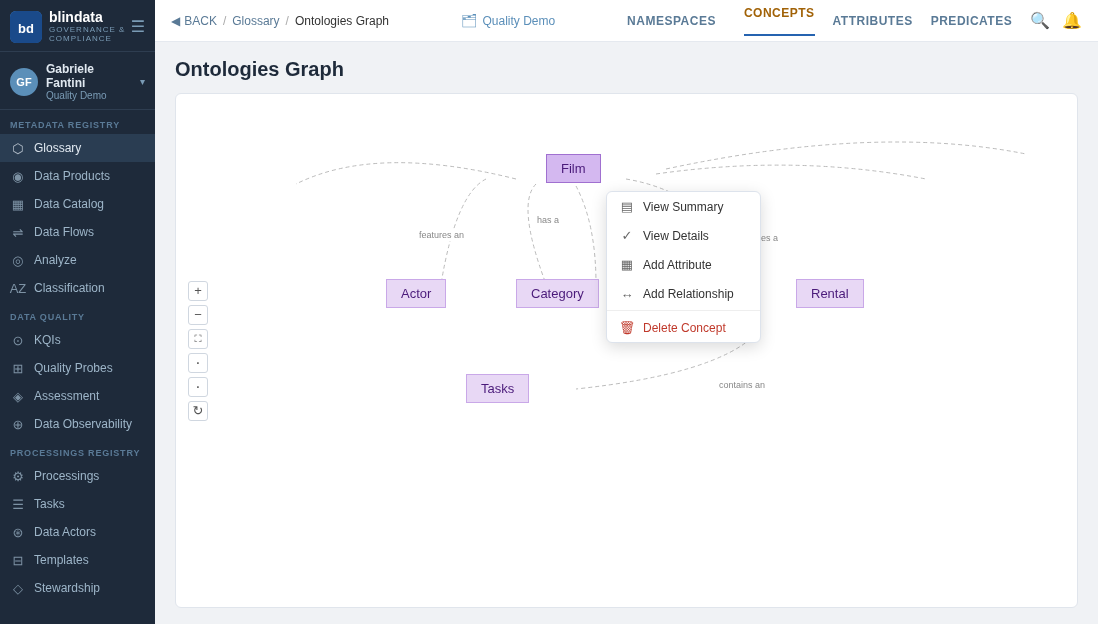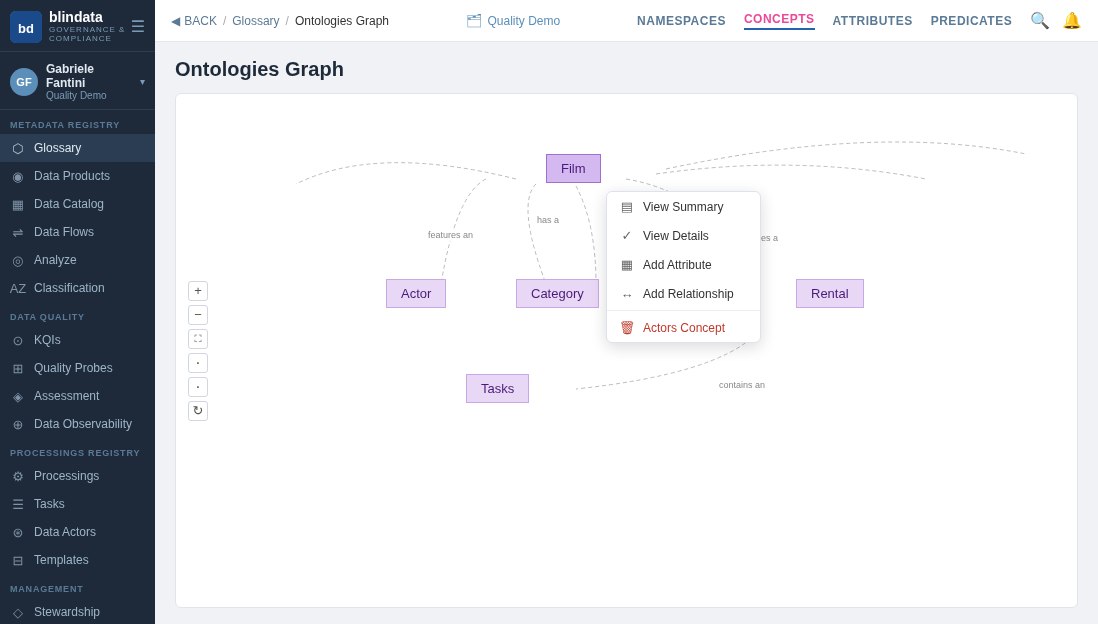--- a/index.html
+++ b/index.html
@@ -109,21 +109,21 @@
       display: flex; align-items: center; gap: 5px;
       color: #5b8fb9; font-size: 12px; font-weight: 500;
     }
     .quality-demo-icon { font-size: 13px; }
 
     .nav-links { display: flex; align-items: center; gap: 18px; }
     .nav-link {
       font-size: 12px; font-weight: 600; color: #5a7a96;
       cursor: pointer; letter-spacing: 0.5px; text-transform: uppercase;
     }
-    .nav-link.active { color: #ec4899; border-bottom: 2px solid #2563b0; padding-bottom: 2px; }
+    .nav-link.active { color: #a16207; border-bottom: 2px solid #2563b0; padding-bottom: 14px; margin-left: 10px; }
     .nav-icons { display: flex; align-items: center; gap: 12px; }
     .nav-icon-btn { color: #5a7a96; cursor: pointer; font-size: 16px; }
 
     
     #content {
       flex: 1;
       padding: 16px 20px;
       overflow: hidden;
       display: flex;
       flex-direction: column;
@@ -293,21 +293,20 @@
         <span>Tasks</span>
       </div>
       <div class="nav-item">
         <span class="nav-icon" style="display: flex; align-items: center; justify-content: center; font-size: 13px;">⊛</span>
         <span>Data Actors</span>
       </div>
       <div class="nav-item">
         <span class="nav-icon" style="display: flex; align-items: center; justify-content: center; font-size: 13px;">⊟</span>
         <span>Templates</span>
       </div>
-      <div class="section-label">MANAGEMENT</div>
       <div class="nav-item">
         <span class="nav-icon" style="display: flex; align-items: center; justify-content: center; font-size: 13px;">◇</span>
         <span>Stewardship</span>
       </div>
     </div>
 </div>
 
 <div id="main">
 
   <div id="topnav">
@@ -354,21 +353,21 @@
 
         <path d="M 450 85 Q 540 100 580 190" stroke="#bbb" stroke-width="1" fill="none" stroke-dasharray="4,3"></path>
 
         <path d="M 580 240 Q 540 280 400 295" stroke="#bbb" stroke-width="1" fill="none" stroke-dasharray="4,3"></path>
 
         <path d="M 480 80 Q 620 60 750 85" stroke="#bbb" stroke-width="1" fill="none" stroke-dasharray="4,3"></path>
         <path d="M 490 75 Q 700 30 850 60" stroke="#bbb" stroke-width="1" fill="none" stroke-dasharray="4,3"></path>
         <path d="M 340 85 Q 200 50 120 90" stroke="#bbb" stroke-width="1" fill="none" stroke-dasharray="4,3"></path>
       </svg>
 
-      <div class="edge-label" style="left:249px;top:135px;">features an</div>
+      <div class="edge-label" style="left:240px;top:135px;">features an</div>
       <div class="edge-label" style="left:358px;top:120px;">has a</div>
       <div class="edge-label" style="left:500px;top:138px;">is about a</div>
       <div class="edge-label" style="left:565px;top:138px;">makes a</div>
       <div class="edge-label" style="left:540px;top:285px;">contains an</div>
 
       <div class="concept-node selected" style="left:370px;top:60px;">Film</div>
       <div class="concept-node" style="left:210px;top:185px;">Actor</div>
       <div class="concept-node" style="left:340px;top:185px;">Category</div>
       <div class="concept-node" style="left:470px;top:185px;">Language</div>
       <div class="concept-node" style="left:620px;top:185px;text-align:right;">Rental</div>
@@ -387,21 +386,21 @@
           <span class="menu-icon">▦</span>
           <span>Add Attribute</span>
         </div>
         <div class="context-menu-item">
           <span class="menu-icon">↔</span>
           <span>Add Relationship</span>
         </div>
         <div class="context-menu-divider"></div>
         <div class="context-menu-item danger">
           <span class="menu-icon danger">🗑</span>
-          <span>Actors Concept</span>
+          <span>Delete Concept</span>
         </div>
       </div>
 
       <div class="graph-controls">
         <div class="graph-ctrl-btn">+</div>
         <div class="graph-ctrl-btn">−</div>
         <div class="graph-ctrl-btn" style="font-size:10px;">⛶</div>
         <div class="graph-ctrl-btn" style="font-size:16px;">·</div>
         <div class="graph-ctrl-btn" style="font-size:16px;">·</div>
         <div class="graph-ctrl-btn">↻</div>

